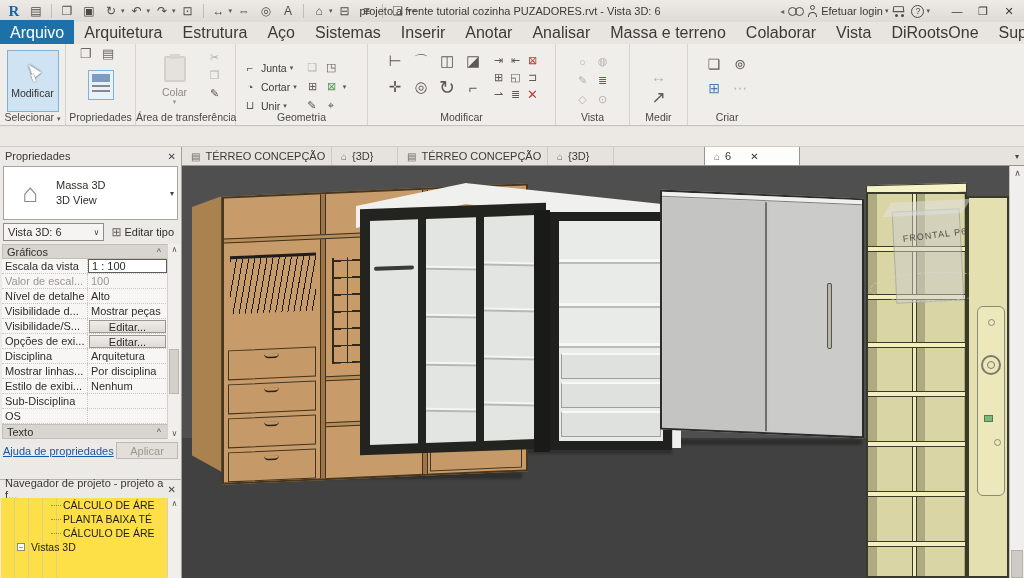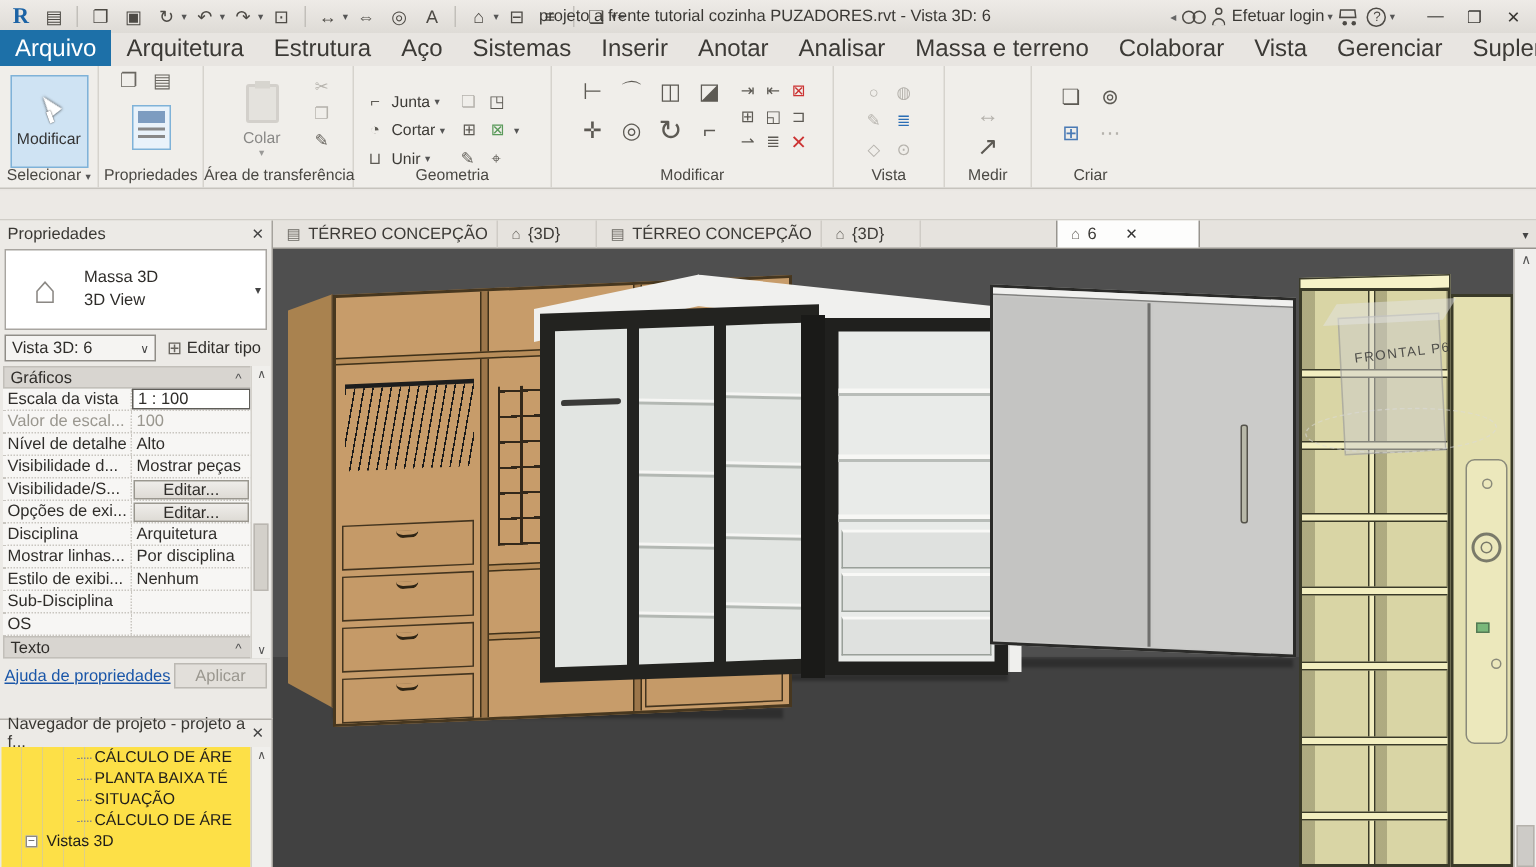--- a/index.html
+++ b/index.html
@@ -264,21 +264,21 @@
     <span class="rtab">Arquitetura</span>
     <span class="rtab">Estrutura</span>
     <span class="rtab">Aço</span>
     <span class="rtab">Sistemas</span>
     <span class="rtab">Inserir</span>
     <span class="rtab">Anotar</span>
     <span class="rtab">Analisar</span>
     <span class="rtab">Massa e terreno</span>
     <span class="rtab">Colaborar</span>
     <span class="rtab">Vista</span>
-    <span class="rtab">Gerenciar</span>
+    <span class="rtab">DiRootsOne</span>
     <span class="rtab">Suplementos</span>
     <span class="rtab">DiRootsOne</span>
     <span class="rtab">Lumion®</span>
     <span class="rtab">RevitModels</span>
 
   </div>
 
   <div class="ribbon">
     <div class="rpanel" style="width:66px">
       <div class="pbody">
@@ -510,21 +510,20 @@
 
   <div class="browser">
     <div class="palhead">
       <span>Navegador de projeto - projeto a f...</span>
       <span class="x">✕</span>
     </div>
     <div class="tree">
       <div class="guides"></div>
       <div class="trow"><span class="branch"></span><span>CÁLCULO DE ÁRE</span></div>
       <div class="trow"><span class="branch"></span><span>PLANTA BAIXA TÉ</span></div>
-      <div class="trow"><span class="branch"></span><span>SITUAÇÃO</span></div>
       <div class="trow"><span class="branch"></span><span>CÁLCULO DE ÁRE</span></div>
       <div class="trow parent">
         <span class="expander">–</span>
         <span>Vistas 3D</span>
       </div>
       <div class="tscroll">
         <span class="up">∧</span>
       </div>
     </div>
   </div>

